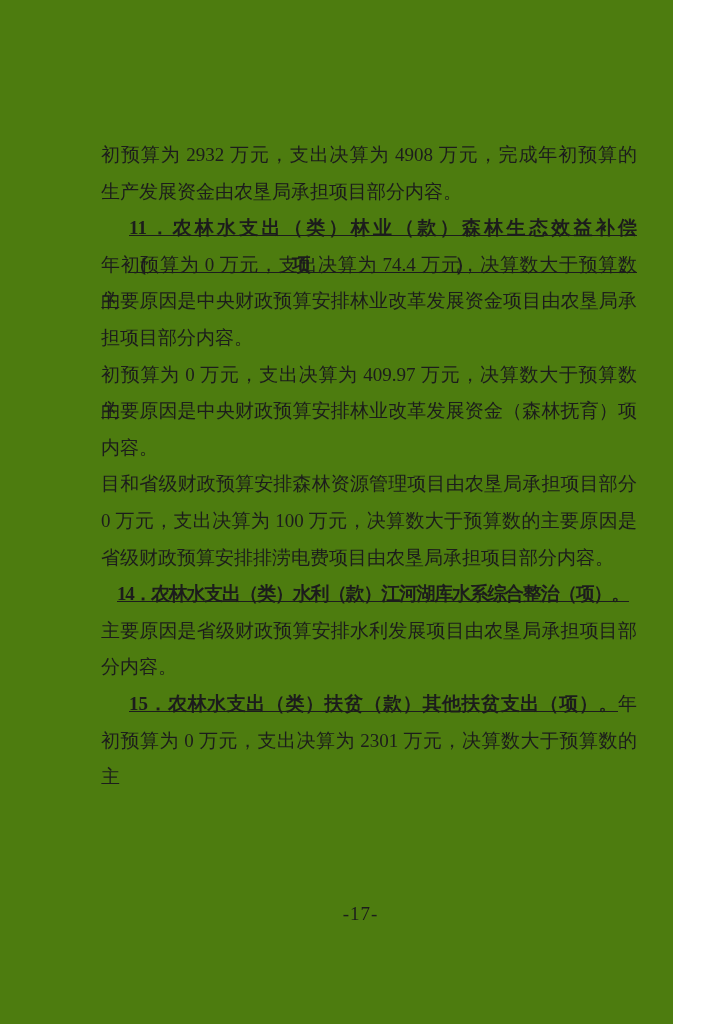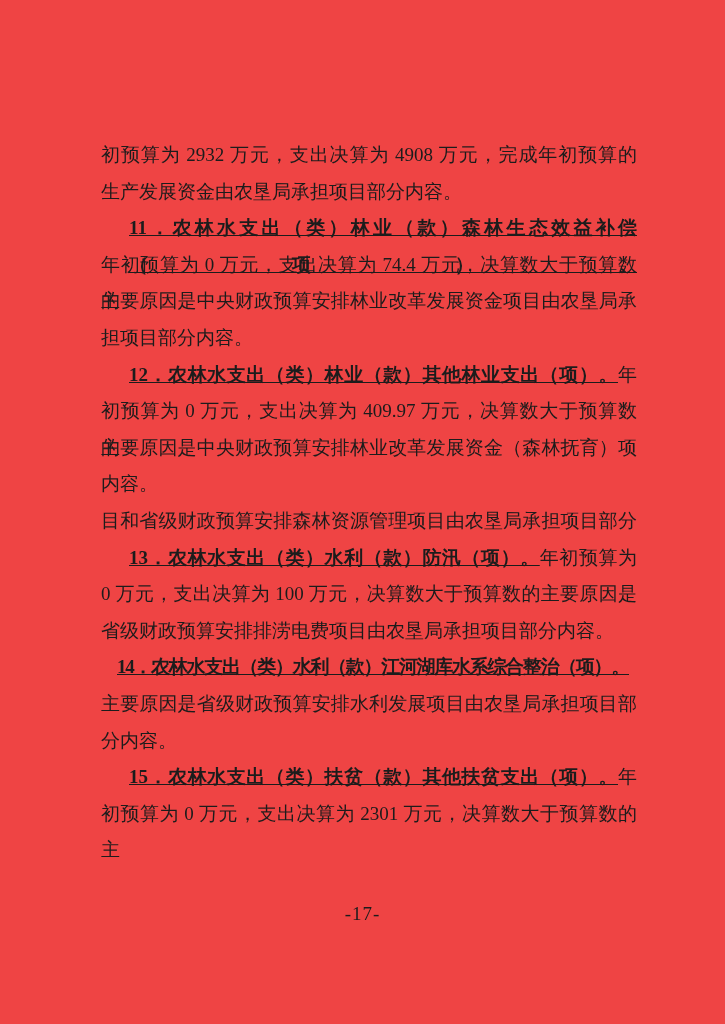--- a/index.html
+++ b/index.html
@@ -2,23 +2,23 @@
 <html><head>
 <meta charset="utf-8">
 <style>
   html, body {
     margin: 0;
     padding: 0;
     background: #ffffff;
   }
   .page {
     position: relative;
-    width: 725px;
+    width: 673px;
     height: 1024px;
-    background: #ef4444;
+    background: #4d7c0f;
     overflow: hidden;
     font-family: "Liberation Serif", "DejaVu Serif", serif;
     color: #1c1c1c;
   }
   .content {
     position: absolute;
     left: 101px;
     top: 137px;
     width: 536px;
     font-size: 19px;
@@ -54,39 +54,38 @@
   .page-number {
     position: absolute;
     top: 901px;
     left: 0;
     width: 100%;
     height: 26px;
     line-height: 26px;
     text-align: center;
     font-size: 19px;
     letter-spacing: 1px;
+    padding-left: 24px;
   }
 </style>
 </head>
 <body>
 
 <div class="page">
   <div class="content" id="doc-body">
       <div class="line justify"><span>初预算为 2932 万元，支出决算为 4908 万元，完成年初预算的</span></div>
       <div class="line"><span>生产发展资金由农垦局承担项目部分内容。</span></div>
       <div class="line justify indent"><span class="seg-bold">11．农林水支出（类）林业（款）森林生态效益补偿（项）。</span></div>
       <div class="line justify"><span>年初预算为 0 万元，支出决算为 74.4 万元，决算数大于预算数的</span></div>
       <div class="line justify"><span>主要原因是中央财政预算安排林业改革发展资金项目由农垦局承</span></div>
       <div class="line"><span>担项目部分内容。</span></div>
-      <div class="line justify indent"><span class="seg-bold">12．农林水支出（类）林业（款）其他林业支出（项）。</span><span>年</span></div>
       <div class="line justify"><span>初预算为 0 万元，支出决算为 409.97 万元，决算数大于预算数的</span></div>
       <div class="line justify"><span>主要原因是中央财政预算安排林业改革发展资金（森林抚育）项</span></div>
       <div class="line"><span>内容。</span></div>
       <div class="line justify"><span>目和省级财政预算安排森林资源管理项目由农垦局承担项目部分</span></div>
-      <div class="line justify indent"><span class="seg-bold">13．农林水支出（类）水利（款）防汛（项）。</span><span>年初预算为</span></div>
       <div class="line justify"><span>0 万元，支出决算为 100 万元，决算数大于预算数的主要原因是</span></div>
       <div class="line"><span>省级财政预算安排排涝电费项目由农垦局承担项目部分内容。</span></div>
       <div class="line indent tight"><span class="seg-bold">14．农林水支出（类）水利（款）江河湖库水系综合整治（项）。</span></div>
       <div class="line justify"><span>主要原因是省级财政预算安排水利发展项目由农垦局承担项目部</span></div>
       <div class="line"><span>分内容。</span></div>
       <div class="line justify indent"><span class="seg-bold">15．农林水支出（类）扶贫（款）其他扶贫支出（项）。</span><span>年</span></div>
       <div class="line justify"><span>初预算为 0 万元，支出决算为 2301 万元，决算数大于预算数的主</span></div>
     </div>
   <div class="page-number">-17-</div>
 </div>

